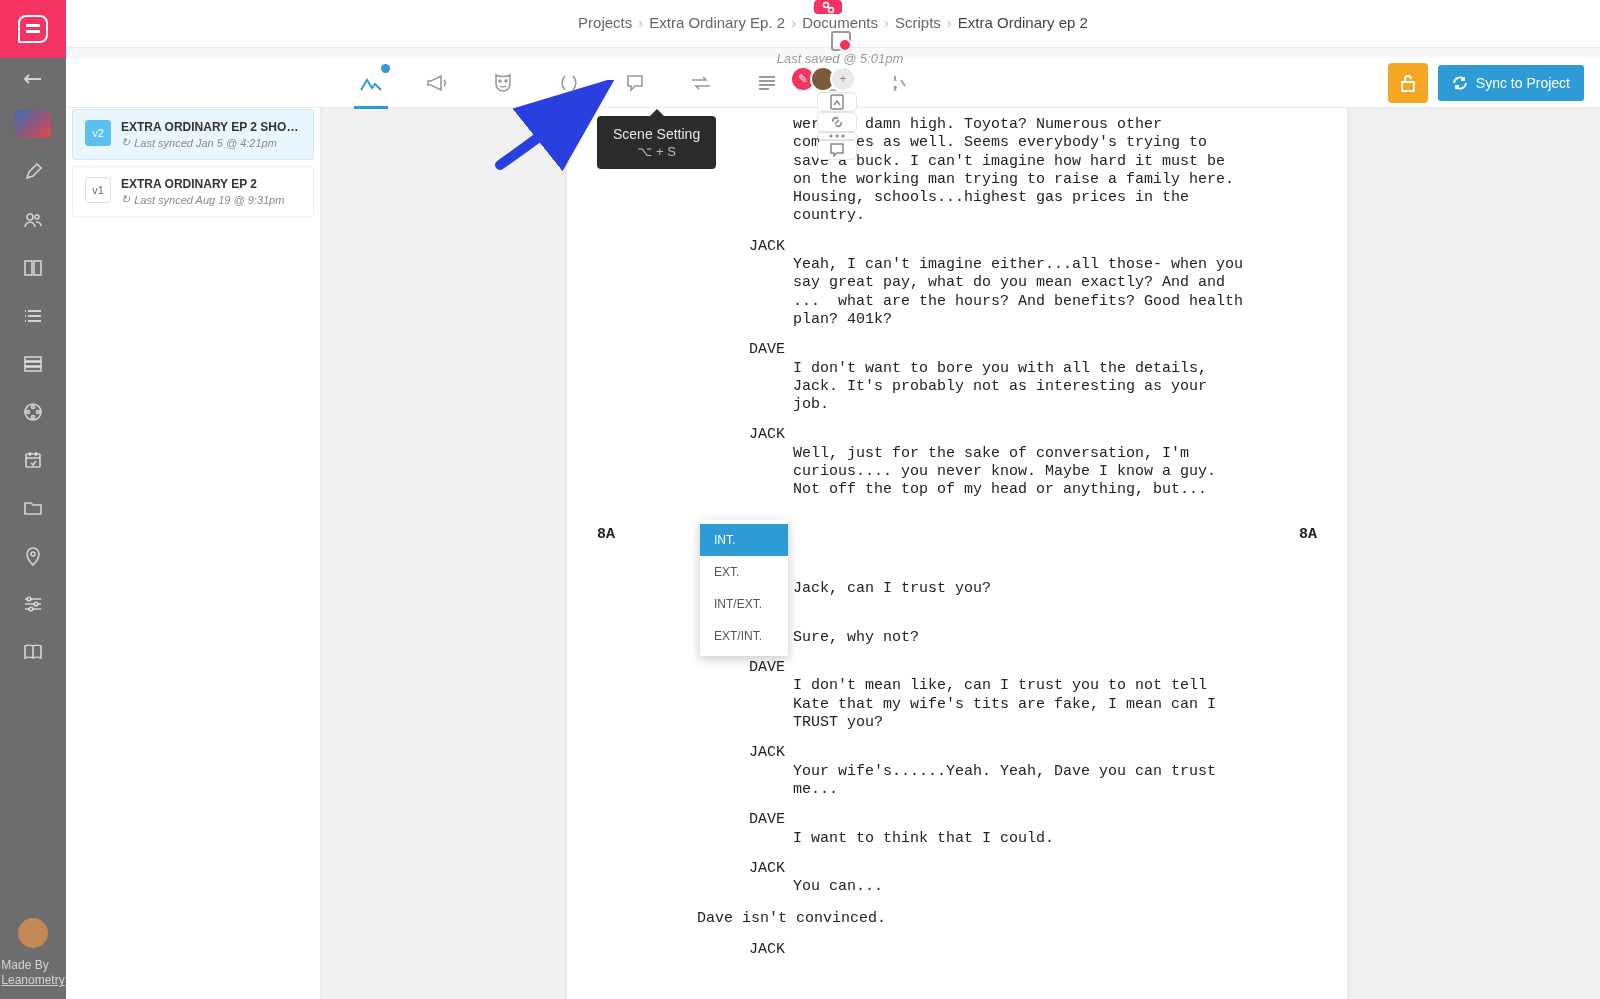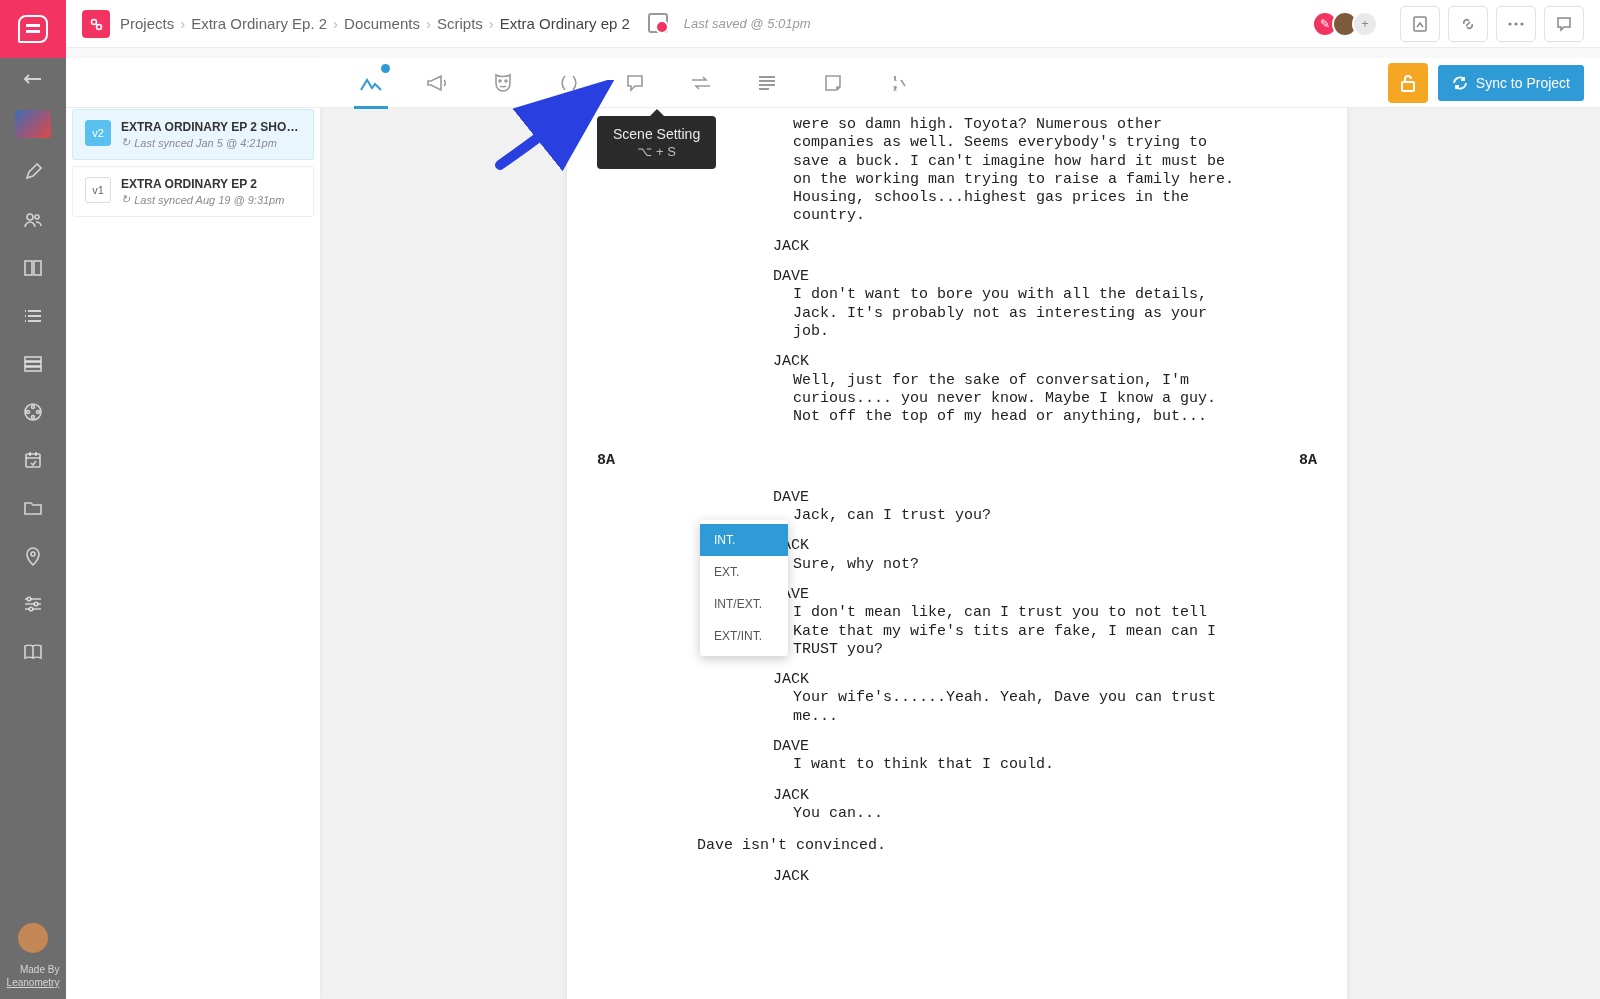--- a/index.html
+++ b/index.html
@@ -28,28 +28,28 @@
     width: 66px; height: 48px; display: flex; align-items: center; justify-content: center;
     color: rgba(255,255,255,0.7); cursor: pointer;
   }
   .rail-item.back { height: 42px; }
   .rail-thumb {
     width: 36px; height: 28px; background: linear-gradient(135deg,#406bb5,#e04848);
     border-radius: 4px; margin: 8px 0;
   }
   .rail-bottom { margin-top: auto; width: 100%; display: flex; flex-direction: column; align-items: center; padding-bottom: 10px; }
   .rail-avatar { width: 30px; height: 30px; border-radius: 50%; background: #c48756; margin-bottom: 10px; }
-  .made-by { color: rgba(255,255,255,0.7); font-size: 10px; text-align: right; line-height: 1.3; }
+  .made-by { color: rgba(255,255,255,0.7); font-size: 12px; text-align: left; line-height: 1.3; }
   .made-by .brand { text-decoration: underline; }
 
   
   .top-bar {
     position: absolute; top: 0; left: 66px; right: 0; height: 48px;
     background: #ffffff; border-bottom: 1px solid #ececec;
-    display: flex; align-items: center; padding: 0 16px; z-index: 20;
+    display: flex; align-items: center; padding: 0 16px; z-index: 20; flex-direction: column;
   }
   .proj-icon {
     width: 28px; height: 28px; background: #f33361; border-radius: 4px; margin-right: 10px;
     display: flex; align-items: center; justify-content: center; color: #fff; font-size: 14px;
   }
   .breadcrumb { display: flex; align-items: center; font-size: 15px; color: #666; gap: 6px; }
   .breadcrumb .crumb { color: #666; cursor: pointer; }
   .breadcrumb .crumb.current { color: #444; }
   .breadcrumb .sep { color: #bbb; }
   .save-icon { margin-left: 18px; width: 22px; height: 22px; position: relative; }
@@ -148,21 +148,21 @@
   .page-area {
     position: absolute; top: 108px; left: 321px; right: 0; bottom: 0;
     background: #f1f1f1; overflow: hidden; z-index: 5;
   }
   .script-page {
     position: absolute; top: -6px; left: 246px; width: 780px; min-height: 1020px;
     background: #fff; box-shadow: 0 0 6px rgba(0,0,0,0.08);
     font-family: "Courier New", Courier, monospace; font-size: 15px; color: #222;
     padding: 14px 60px 40px 110px; line-height: 1.22;
   }
-  .sp-char { text-align: left; margin-left: 96px; margin-top: 12px; white-space: pre; }
+  .sp-char { text-align: left; margin-left: 72px; margin-top: 12px; white-space: pre; }
   .sp-dialog { margin-left: 116px; margin-right: 40px; white-space: pre-wrap; }
   .sp-action { margin-left: 20px; margin-right: 20px; margin-top: 14px; white-space: pre-wrap; }
   .sp-scene-row { display: flex; justify-content: space-between; font-weight: 700; margin: 26px -30px 18px -80px; }
 
   
   .scene-dd {
     position: absolute; top: 520px; left: 700px; width: 88px;
     background: #fff; border-radius: 3px; box-shadow: 0 3px 12px rgba(0,0,0,0.22); z-index: 45;
     padding: 4px 0; font-size: 12px;
   }
@@ -431,20 +431,21 @@
         <span>Last synced Aug 19 @ 9:31pm</span>
       </div>
     </div>
   </div>
 </div>
 
 <div class="page-area">
   <div class="script-page" id="script-page">
       <div class="sp-dialog">were so damn high. Toyota? Numerous other companies as well. Seems everybody's trying to save a buck. I can't imagine how hard it must be on the working man trying to raise a family here. Housing, schools...highest gas prices in the country.</div>
       <div class="sp-char">JACK</div>
+      <div class="sp-dialog">Yeah, I can't imagine either...all those- when you say great pay, what do you mean exactly? And and ...  what are the hours? And benefits? Good health plan? 401k?</div>
       <div class="sp-char">DAVE</div>
       <div class="sp-dialog">I don't want to bore you with all the details, Jack. It's probably not as interesting as your job.</div>
       <div class="sp-char">JACK</div>
       <div class="sp-dialog">Well, just for the sake of conversation, I'm curious.... you never know. Maybe I know a guy. Not off the top of my head or anything, but...</div>
       <div class="sp-scene-row">
         <span>8A</span>
         <span>8A</span>
       </div>
       <div class="sp-char">DAVE</div>
       <div class="sp-dialog">Jack, can I trust you?</div>

